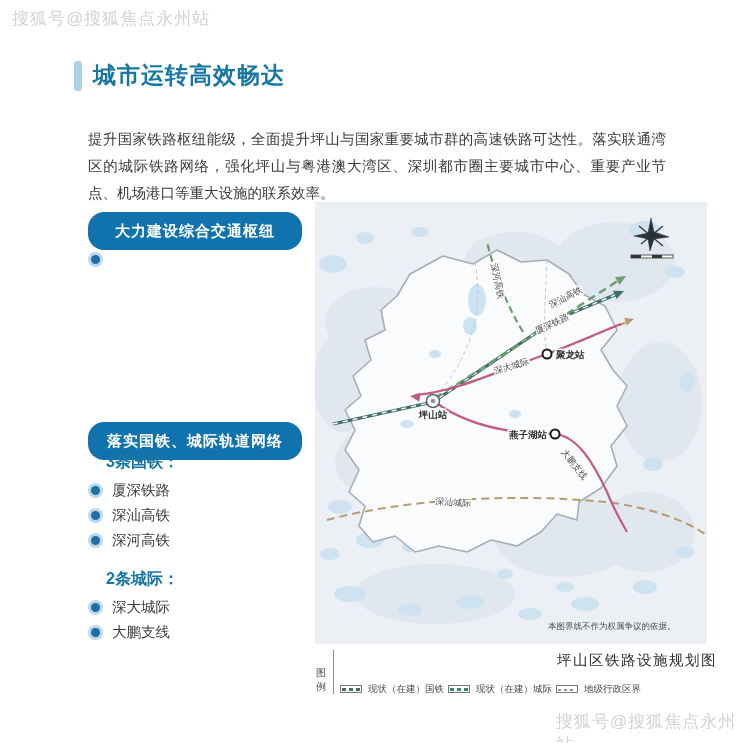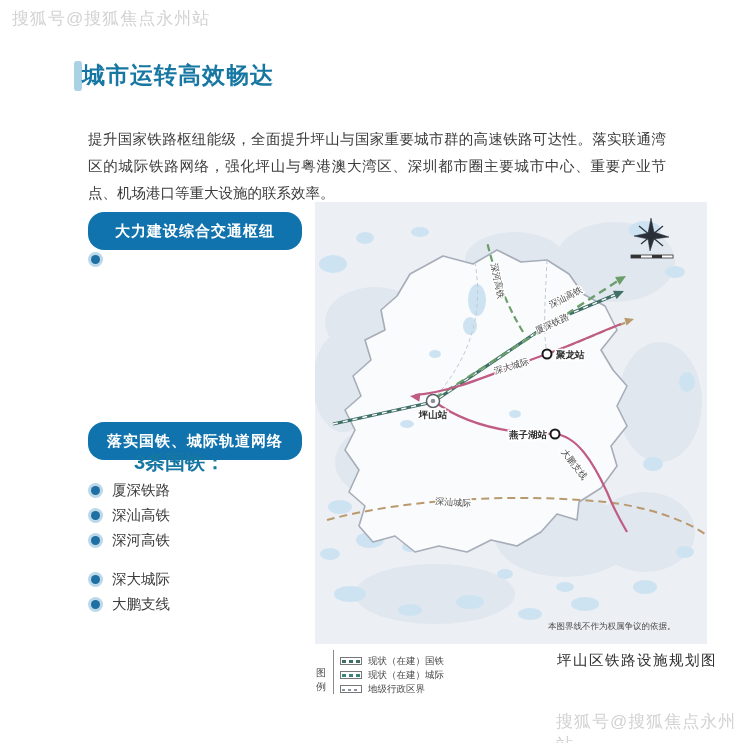--- a/index.html
+++ b/index.html
@@ -7,21 +7,21 @@
     width:740px;height:743px;position:relative;overflow:hidden;
     background:#ffffff;
     font-family:"Liberation Sans","DejaVu Sans",sans-serif;
     color:var(--body-text,#3b3b3b);
   }
   .wm{position:absolute;font-size:17px;color:var(--watermark-gray,#d2d2d2);
       letter-spacing:1px;user-select:none;}
   .wm-top{left:12px;top:7px;}
   .wm-bottom{left:556px;top:710px;}
 
-  .title-row{position:absolute;left:62px;top:60px;display:flex;align-items:center;padding-left:12px;}
+  .title-row{position:absolute;left:62px;top:60px;display:flex;align-items:center;gap:11px;padding-left:12px;}
   .title-bar{width:8px;height:30px;border-radius:3px;background:#a9d2e4;}
   .page-title{font-size:23px;font-weight:bold;color:var(--title-teal,#1777a3);letter-spacing:1px;}
 
   .intro{position:absolute;left:88px;top:126px;width:578px;
          font-size:14.5px;line-height:27px;text-align:justify;color:var(--body-text,#3b3b3b);}
 
   .pill{position:absolute;left:88px;width:214px;height:38px;border-radius:16px;
         background:var(--accent-blue,#1173ad);color:#fff;font-size:15px;font-weight:bold;
         display:flex;align-items:center;justify-content:center;letter-spacing:1px;}
   .pill-hub{top:212px;}
@@ -29,41 +29,41 @@
 
   .bullets{position:absolute;left:88px;width:225px;}
   .bullets-hub{top:247px;}
   .bullet-item{display:flex;gap:12px;margin-bottom:22px;}
   .dot{flex:0 0 9px;width:9px;height:9px;border-radius:50%;margin-top:8px;margin-left:3px;
        background:var(--bullet-blue,#1d6fa4);
        box-shadow:0 0 0 3px var(--bullet-ring,#bdd8e8);}
   .bullet-text{font-size:14.5px;line-height:27px;width:182px;text-align:justify;}
 
   .rail-list{position:absolute;left:88px;top:450px;width:225px;}
-  .rail-label{margin-left:46px;font-size:20px;font-weight:bold;
+  .rail-label{margin-left:18px;font-size:16px;font-weight:bold;
               color:var(--title-teal,#1777a3);line-height:24px;margin-bottom:4px;}
   .rail-item{display:flex;gap:12px;align-items:center;height:25px;}
   .rail-item .dot{margin-top:0;}
   .rail-item span.t{font-size:14.5px;}
   .rail-gap{height:14px;}
 
   .map-wrap{position:absolute;left:315px;top:202px;width:392px;height:442px;}
   .map-wrap svg{display:block;}
   .ln-exnat{stroke:var(--rail-existing-national,#3f6f66);}
   .ln-plannat{stroke:var(--rail-planned-national,#6a9e6a);}
   .ln-planic{stroke:var(--rail-planned-intercity,#b89a6e);}
   .ln-shenda{stroke:var(--rail-shenda-pink,#c05c84);}
   .map-label{font-size:9px;fill:#4a4a4a;paint-order:stroke;stroke:#ffffff;stroke-width:2.5px;}
   .stn-label{font-size:9.5px;font-weight:bold;fill:#2e2e2e;paint-order:stroke;stroke:#ffffff;stroke-width:3px;}
   .map-note{font-size:8.5px;fill:#4a4a4a;}
 
   .legend{position:absolute;left:316px;top:650px;display:flex;align-items:flex-end;}
   .legend-title{width:13px;font-size:10px;color:#4a4a4a;line-height:1.4;margin-top:3px;word-break:break-all;}
   .legend-divider{width:0;border-left:1px solid #8a8a8a;height:44px;margin:0 6px 0 4px;}
-  .legend-col{display:flex;flex-direction:column;gap:4px;}
+  .legend-col{display:flex;flex-direction:row;gap:4px;}
   .legend-col.col2{margin-left:28px;}
   .legend-row{display:flex;align-items:center;gap:6px;height:10px;}
   .legend-row .lbl{font-size:9.5px;color:#4a4a4a;white-space:nowrap;}
   .swatch{width:22px;height:8px;border:1px solid #777;position:relative;background:#fff;box-sizing:border-box;}
   .swatch::before{content:"";position:absolute;left:1px;right:1px;top:1.5px;height:3px;}
   .s-exnat::before{background:repeating-linear-gradient(90deg,var(--rail-existing-national,#3f6f66) 0 4px,transparent 4px 7px);}
   .s-exic::before{background:repeating-linear-gradient(90deg,var(--rail-existing-intercity,#3a8577) 0 4px,transparent 4px 7px);}
   .s-citybd::before{background:repeating-linear-gradient(90deg,#8a93a0 0 3px,transparent 3px 6px);height:2px;top:2.5px;}
   .s-plannat::before{background:repeating-linear-gradient(90deg,var(--rail-planned-national,#6a9e6a) 0 4px,transparent 4px 7px);}
   .s-planic::before{background:repeating-linear-gradient(90deg,var(--rail-planned-intercity,#b89a6e) 0 4px,transparent 4px 7px);}
@@ -101,20 +101,21 @@
   </div>
   <div class="rail-item">
     <div class="dot"></div>
     <span class="t">深汕高铁</span>
   </div>
   <div class="rail-item">
     <div class="dot"></div>
     <span class="t">深河高铁</span>
   </div>
   <div class="rail-gap"></div>
+  <div class="rail-label">2条城际：</div>
   <div class="rail-item">
     <div class="dot"></div>
     <span class="t">深大城际</span>
   </div>
   <div class="rail-item">
     <div class="dot"></div>
     <span class="t">大鹏支线</span>
   </div>
 </div>
 

